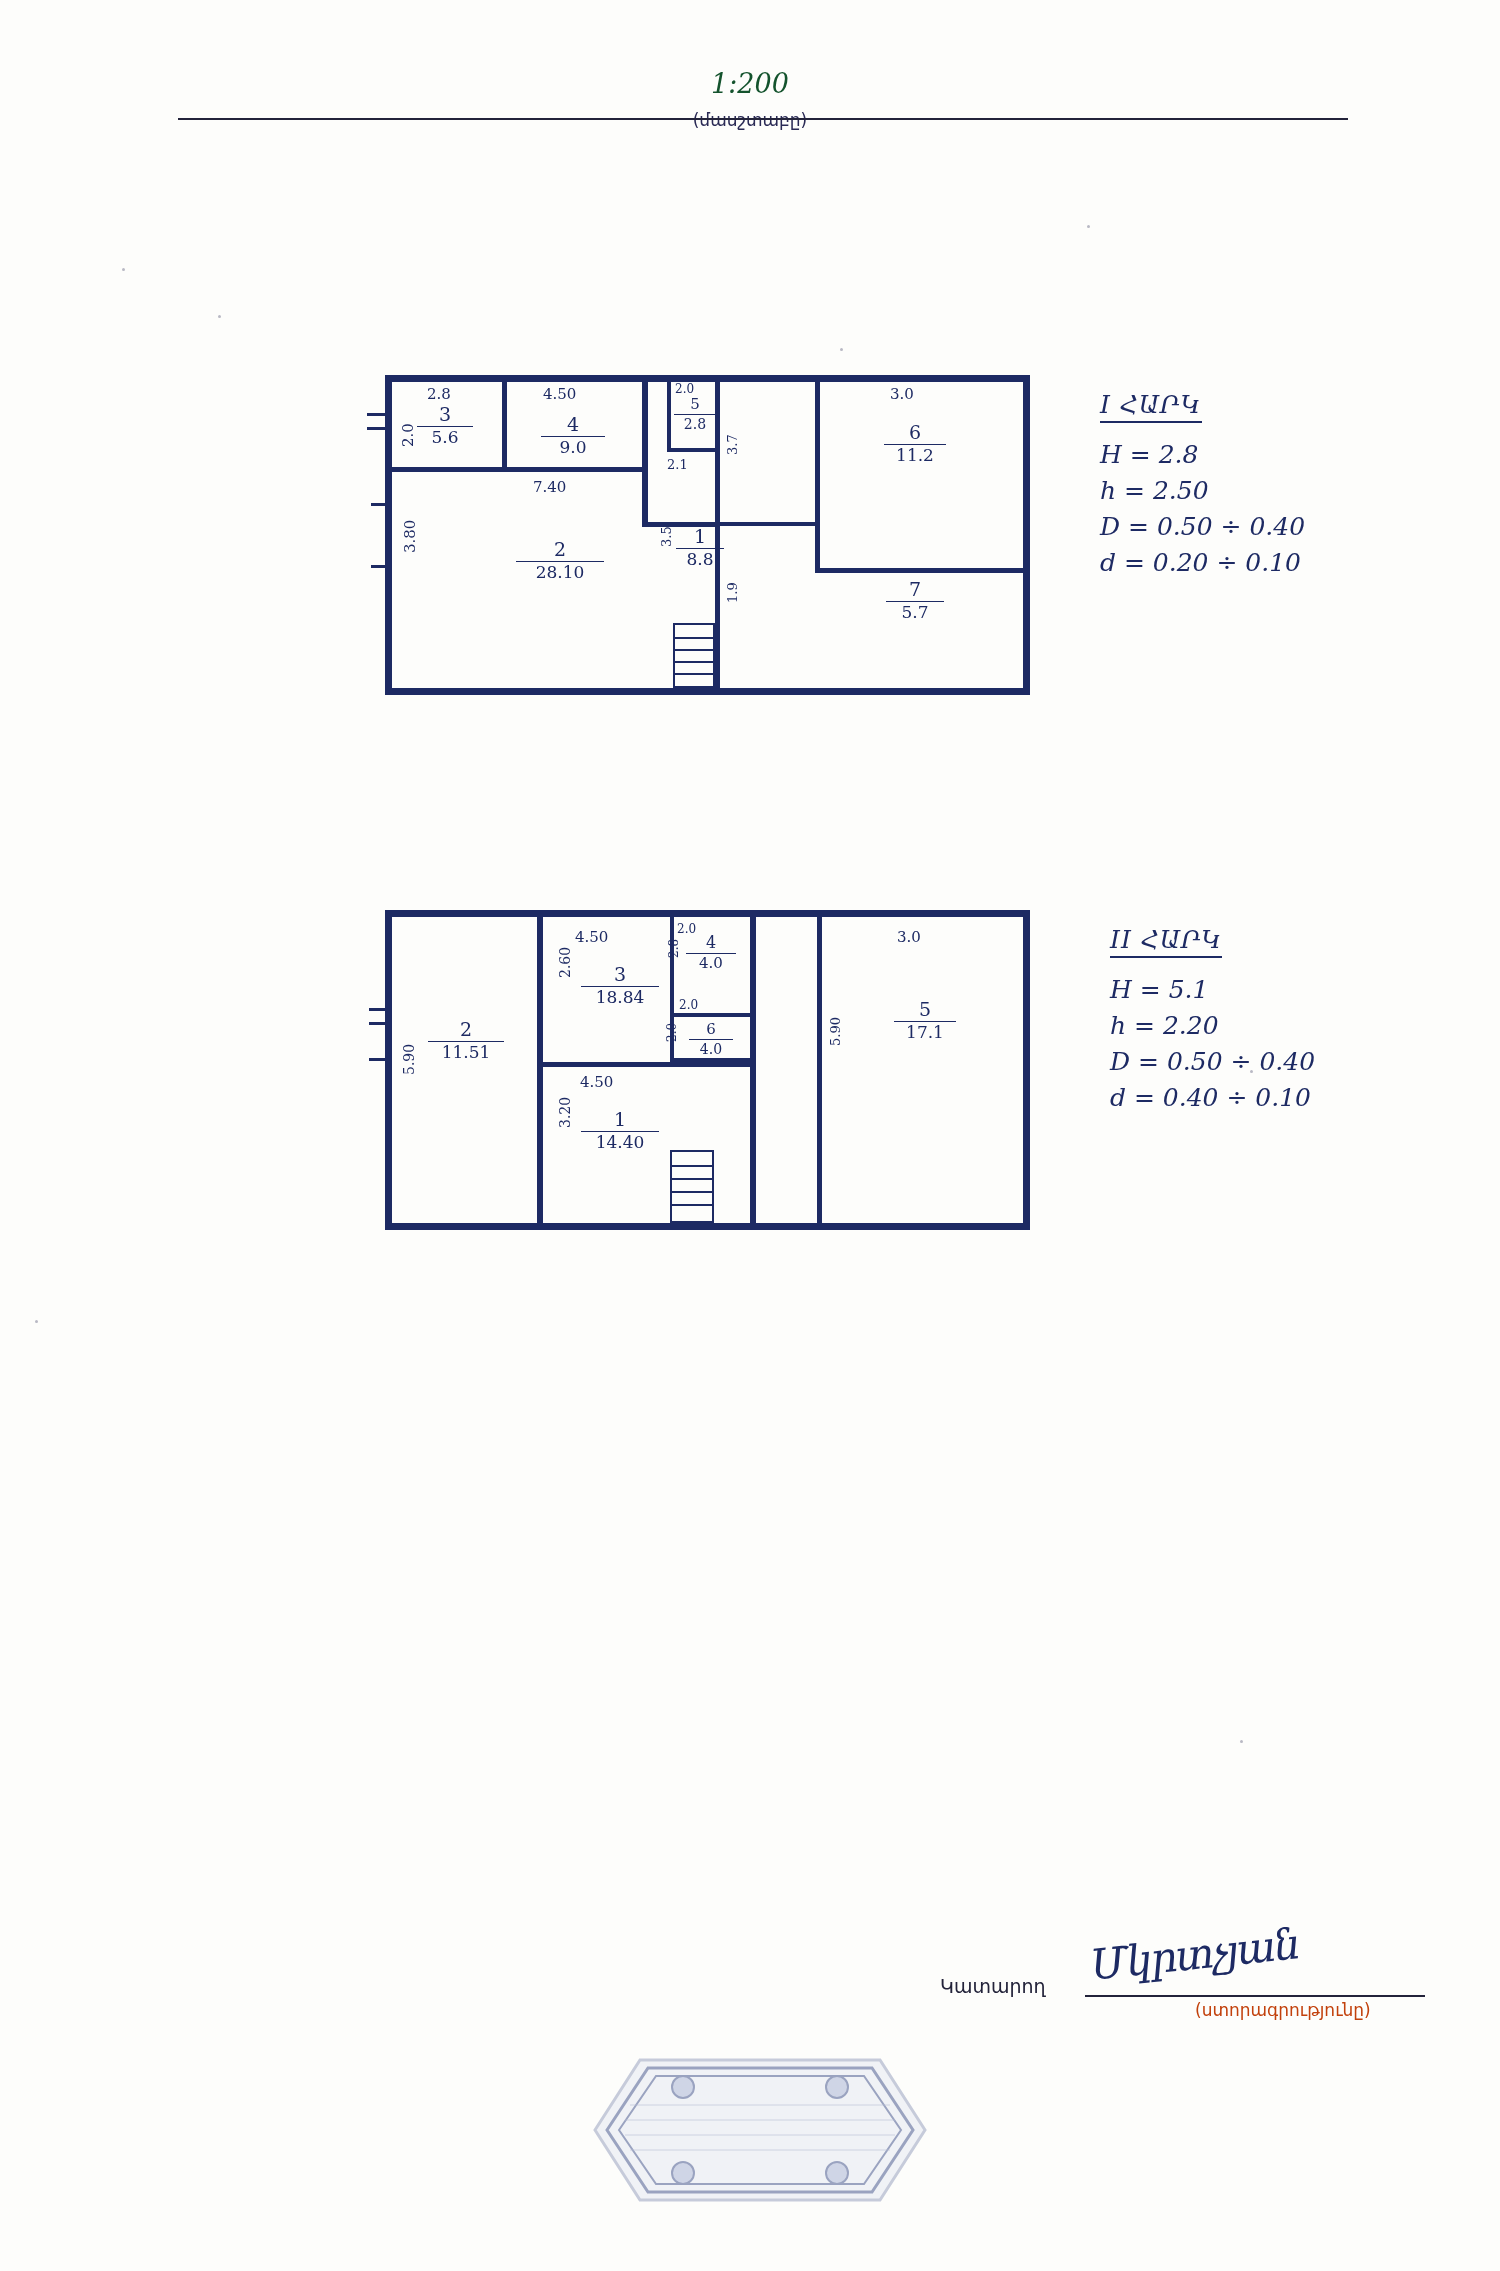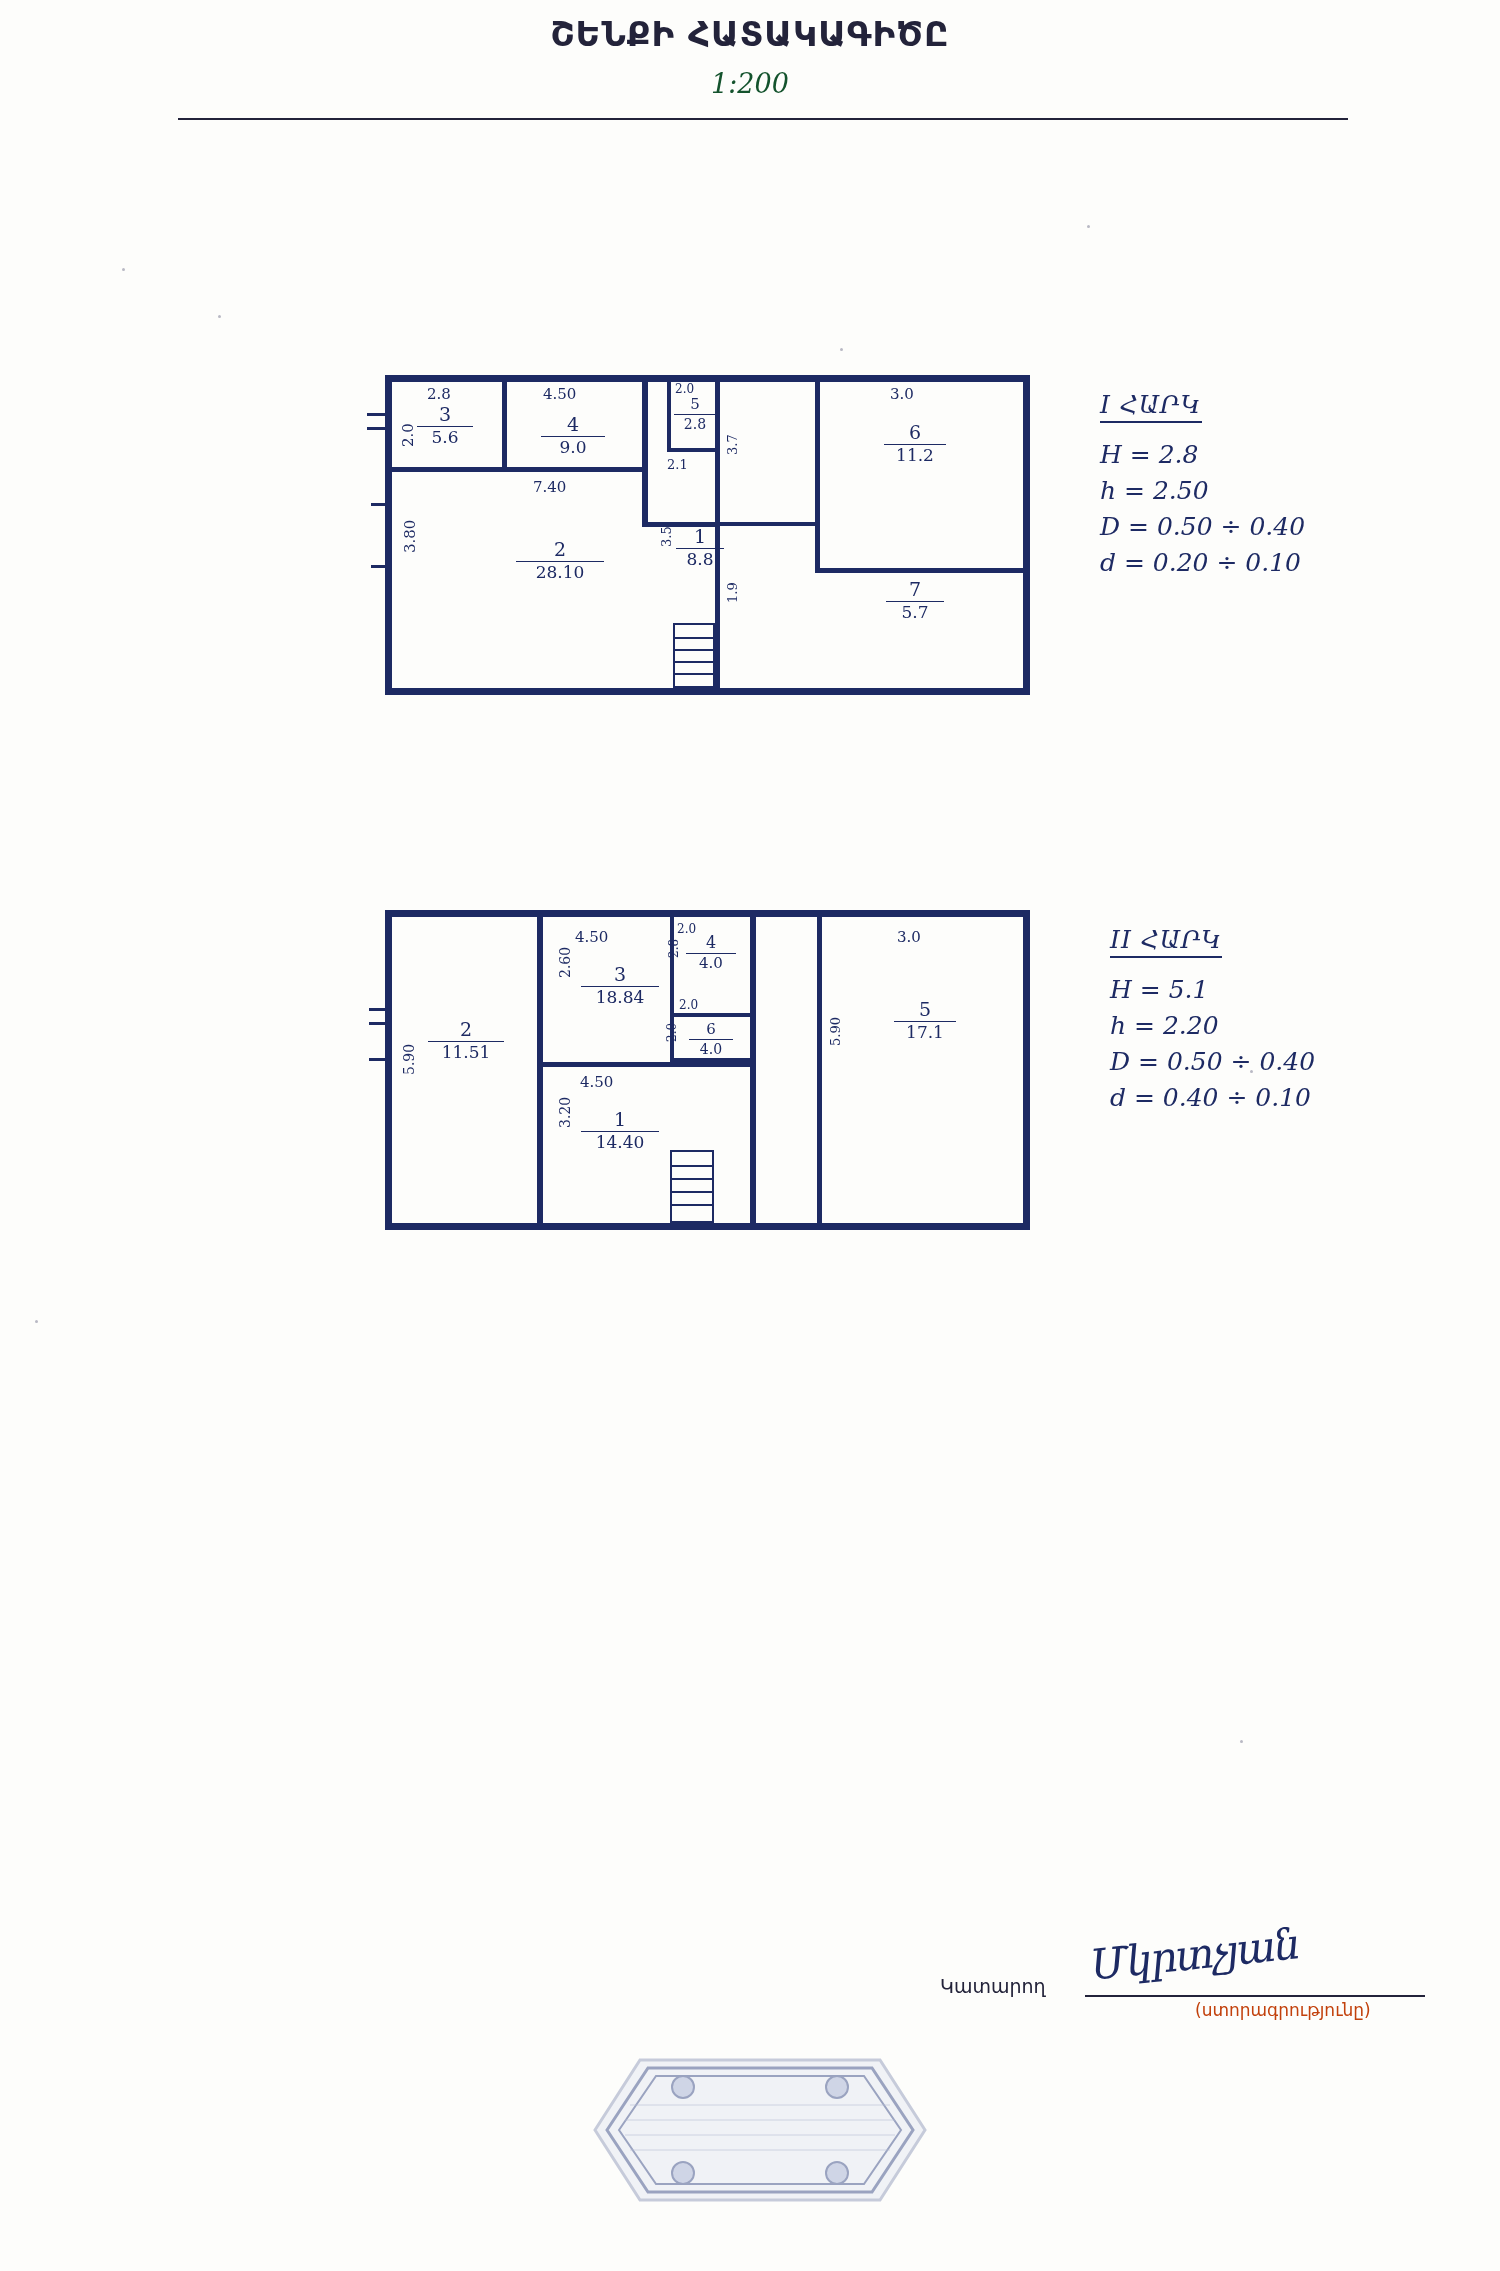--- a/index.html
+++ b/index.html
@@ -163,22 +163,22 @@
     position: absolute;
     background: #b9b9c4;
     border-radius: 50%;
   }
 </style>
 </head>
 <body>
 
 <div class="page">
 
-  <div class="title">ՇԵՆՔԻ ՀԱՏԱԿԱԳԻԾԸ</div>
   <div class="scale">1:200</div>
+  <div class="scale-sub">(մասշտաբը)</div>
   <div class="title-rule"></div>
 
   <div class="plan" style="left:385px; top:375px; width:645px; height:320px;">
 
     <div class="wall" style="left:0; top:0; width:645px; height:7px;"></div>
     <div class="wall" style="left:0; top:313px; width:645px; height:7px;"></div>
     <div class="wall" style="left:0; top:0; width:7px; height:320px;"></div>
     <div class="wall" style="left:638px; top:0; width:7px; height:320px;"></div>
 
     <div class="wall" style="left:7px; top:92px; width:255px; height:5px;"></div>

